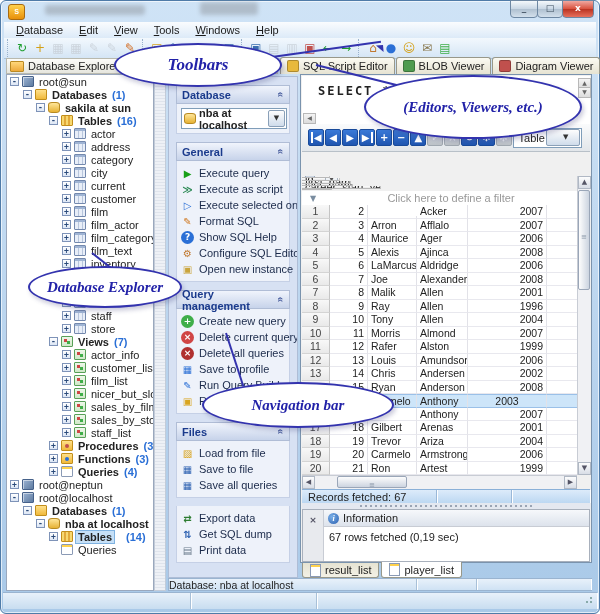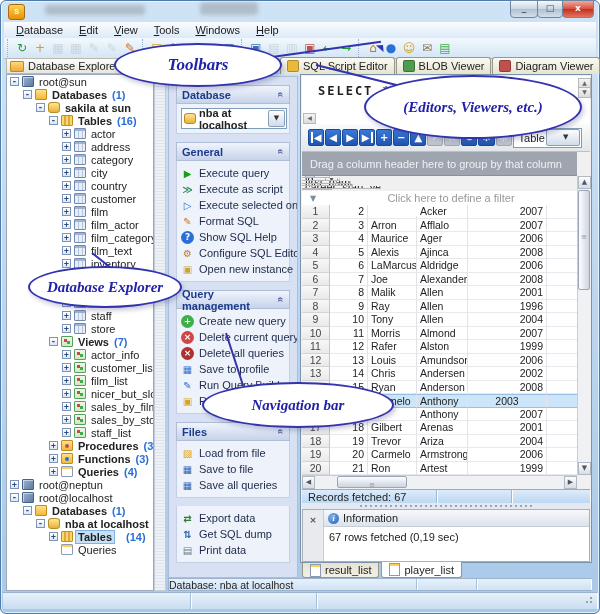--- a/index.html
+++ b/index.html
@@ -229,21 +229,21 @@
         <span class="lbl">category</span>
       </div>
       <div class="trow" style="padding-left: 55px;">
         <span class="exp">+</span>
         <span class="ti ti-table"></span>
         <span class="lbl">city</span>
       </div>
       <div class="trow" style="padding-left: 55px;">
         <span class="exp">+</span>
         <span class="ti ti-table"></span>
-        <span class="lbl">country</span>
+        <span class="lbl">current</span>
       </div>
       <div class="trow" style="padding-left: 55px;">
         <span class="exp">+</span>
         <span class="ti ti-table"></span>
         <span class="lbl">customer</span>
       </div>
       <div class="trow" style="padding-left: 55px;">
         <span class="exp">+</span>
         <span class="ti ti-table"></span>
         <span class="lbl">film</span>
@@ -526,23 +526,20 @@
       <span class="vcr dis"><span>×</span></span>
       <span class="vcr"><span>↻</span></span>
       <span class="vcr"><span>✻</span></span>
       <span class="vcr dis"><span>✻</span></span>
       <div class="tablecombo">
         <span>Table</span>
         <span class="combobtn">▼</span>
       </div>
     </div>
 
-  <div class="abs groupbar">
-    <span>Drag a column header here to group by that column</span>
-  </div>
   <div class="abs gridhdr" id="gridhdr">
       <div class="hcell" style="width: 28px;">
         <span class="hdrico"></span>
       </div>
       <div class="hcell" style="width: 38px;">
         <span>id</span>
         <span class="dd">▼</span>
       </div>
       <div class="hcell" style="width: 49px;">
         <span>first_name</span>

